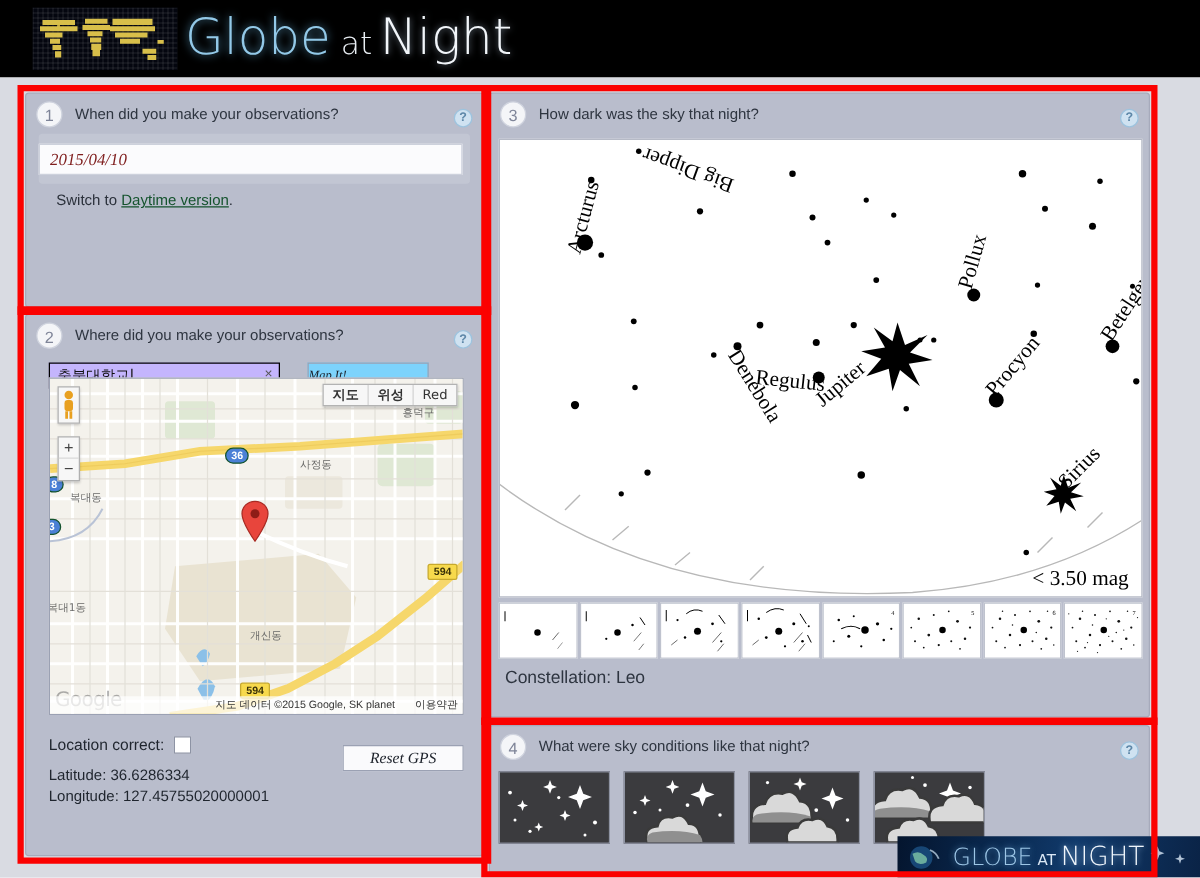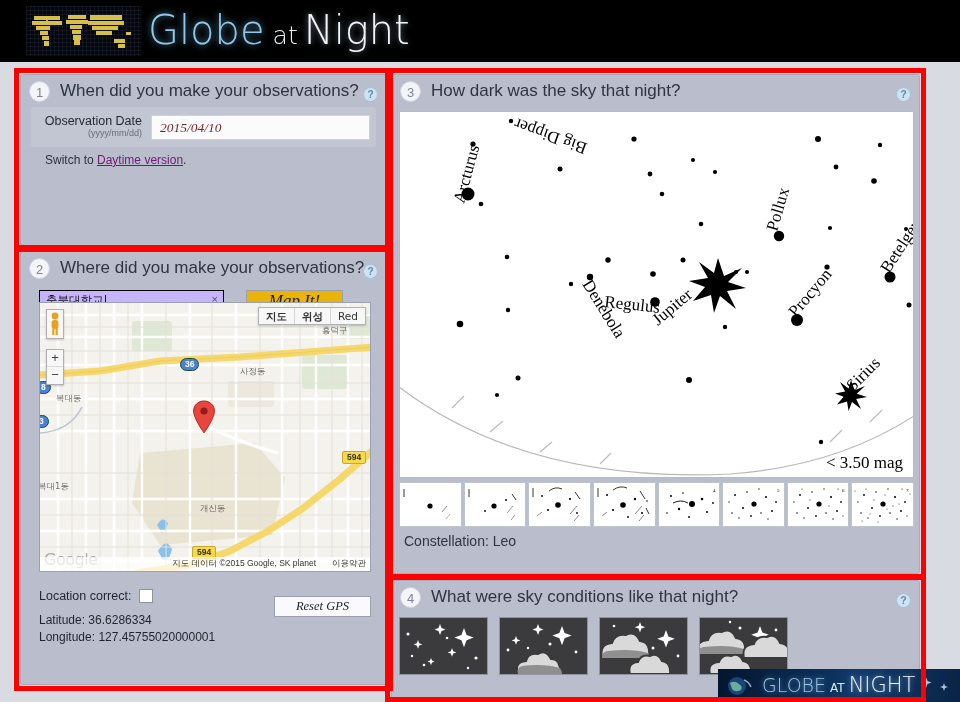--- a/index.html
+++ b/index.html
@@ -84,21 +84,21 @@
   }
   .step-num {
     width: 21px; height: 21px; border-radius: 50%;
     background: #f4f5f8; color: #7e8498;
     font-size: 13px; line-height: 21px; text-align: center;
     border: 1px solid #cfd3de;
     flex: 0 0 auto;
   }
   .panel-title {
     margin-left: 10px;
-    font-size: 17px; color: #2e3540;
+    font-size: 12px; color: #2e3540;
   }
   .help-icon {
     position: absolute; right: 8px; top: 12px;
     width: 15px; height: 15px; border-radius: 50%;
     background: #cfe2f1; border: 1px solid #9dc3de;
     color: #5d87a8; font-size: 10px; line-height: 14px;
     text-align: center; font-weight: bold;
     cursor: pointer;
   }
 
@@ -121,21 +121,21 @@
   .field-input {
     flex: 1; height: 25px; margin-right: 6px;
     background: #fbfbfd; border: 1px solid #cdd1dc;
     font-family: "Liberation Serif", serif;
     font-style: italic; font-size: 13.5px; color: #7f1d1d;
     padding: 0 8px; line-height: 23px;
   }
   .switch-line {
     margin: 6px 0 0 24px; font-size: 12px; color: #2b313b;
   }
-  .switch-line a { color: #701a75; text-decoration: underline; cursor: pointer; }
+  .switch-line a { color: #14532d; text-decoration: underline; cursor: pointer; }
 
   
   #panel2 { left: 20px; top: 189px; width: 367px; height: 434px; }
   .map-search {
     margin: 4px 0 0 18px; display: flex; align-items: center; height: 24px;
   }
   .search-box {
     position: relative; width: 185px; height: 21px;
     background: #c4b5fd; border: 1px solid #000000;
   }
@@ -143,24 +143,24 @@
     position: absolute; left: 6px; top: 0; line-height: 19px;
     font-size: 11.5px; color: #111; font-family: "DejaVu Sans", sans-serif;
   }
   .caret { display:inline-block; width:1px; height:12px; background:#111; vertical-align:-2px; margin-left:1px; }
   .search-clear {
     position: absolute; right: 5px; top: 2px;
     font-size: 11px; color: #555; cursor: pointer;
   }
   .mapit-btn {
     margin-left: 22px; width: 97px; height: 21px;
-    background: #eab308; border: 1px solid #9ba1b3;
+    background: #7dd3fc; border: 1px solid #9ba1b3;
     font-family: "Liberation Serif", serif; font-style: italic;
-    font-size: 17px; color: #1a1f28;
-    text-align: center; line-height: 19px; cursor: pointer;
+    font-size: 10px; color: #1a1f28;
+    line-height: 19px; cursor: pointer;
   }
   .map-wrap {
     position: absolute; left: 18px; top: 50px;
     width: 332px; height: 270px;
     overflow: hidden; border: 1px solid #9ba1b3;
     background: #f3f1ec;
   }
   .map-canvas { position: absolute; inset: 0; }
 
   .map-typebar {
@@ -343,24 +343,20 @@
 <div class="page">
 
   <div class="panel" id="panel1">
     <div class="panel-head">
       <div class="step-num">1</div>
       <div class="panel-title">When did you make your observations?</div>
       <div class="help-icon">?</div>
     </div>
 
     <div class="field-row">
-      <div class="field-label">
-        <span class="fl-main">Observation Date</span>
-        <span class="fl-sub">(yyyy/mm/dd)</span>
-      </div>
       <div class="field-input">2015/04/10</div>
     </div>
 
 
     <div class="switch-line">
       <span>Switch to </span><a>Daytime version</a><span>.</span>
     </div>
   </div>
 
   <div class="panel" id="panel2">

